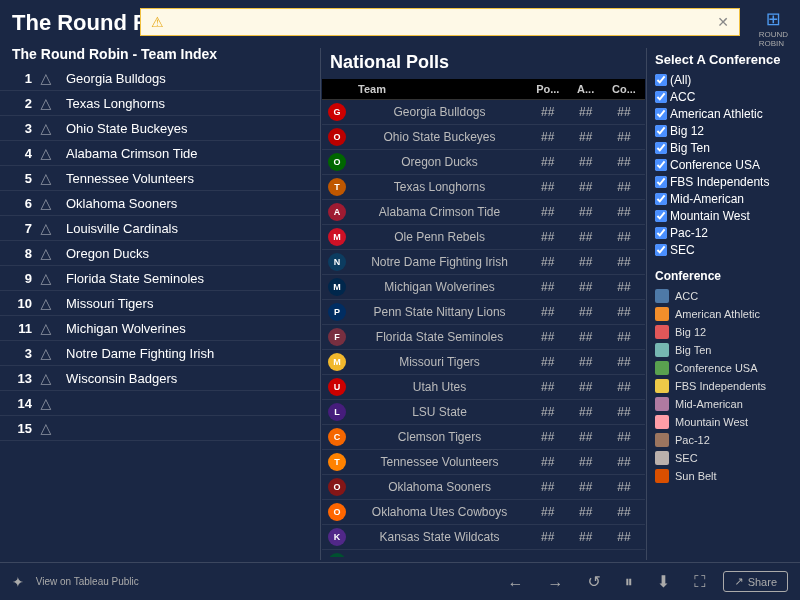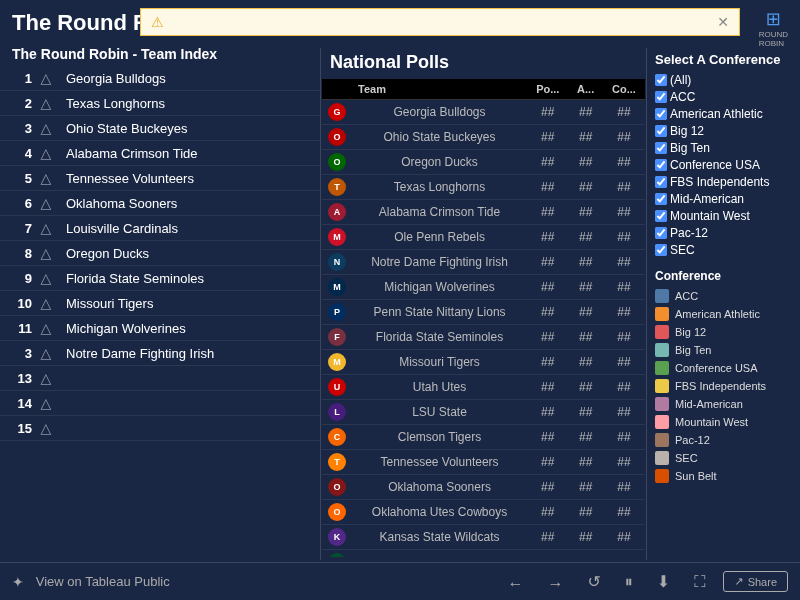--- a/index.html
+++ b/index.html
@@ -227,21 +227,21 @@
       right: 0;
       height: 38px;
       background: #1a2744;
       border-top: 1px solid rgba(255,255,255,0.15);
       display: flex;
       align-items: center;
       padding: 0 12px;
       gap: 12px;
     }
     .toolbar-link {
-      font-size: 13px;
+      font-size: 10px;
       color: #aaa;
       text-decoration: none;
       display: flex;
       align-items: center;
       gap: 4px;
     }
     .toolbar-spacer { flex: 1; }
     .toolbar-btn {
       background: none;
       border: none;
@@ -346,20 +346,21 @@
     <span class="team-name">Michigan Wolverines</span>
   </div>
       <div class="team-row">
     <span class="team-num">3</span>
     <span class="team-icon">△</span>
     <span class="team-name">Notre Dame Fighting Irish</span>
   </div>
       <div class="team-row">
     <span class="team-num">13</span>
     <span class="team-icon">△</span>
+    <span class="team-name">Wisconsin Badgers</span>
   </div>
       <div class="team-row">
     <span class="team-num">14</span>
     <span class="team-icon">△</span>
   </div>
       <div class="team-row">
     <span class="team-num">15</span>
     <span class="team-icon">△</span>
   </div>
     </div>

